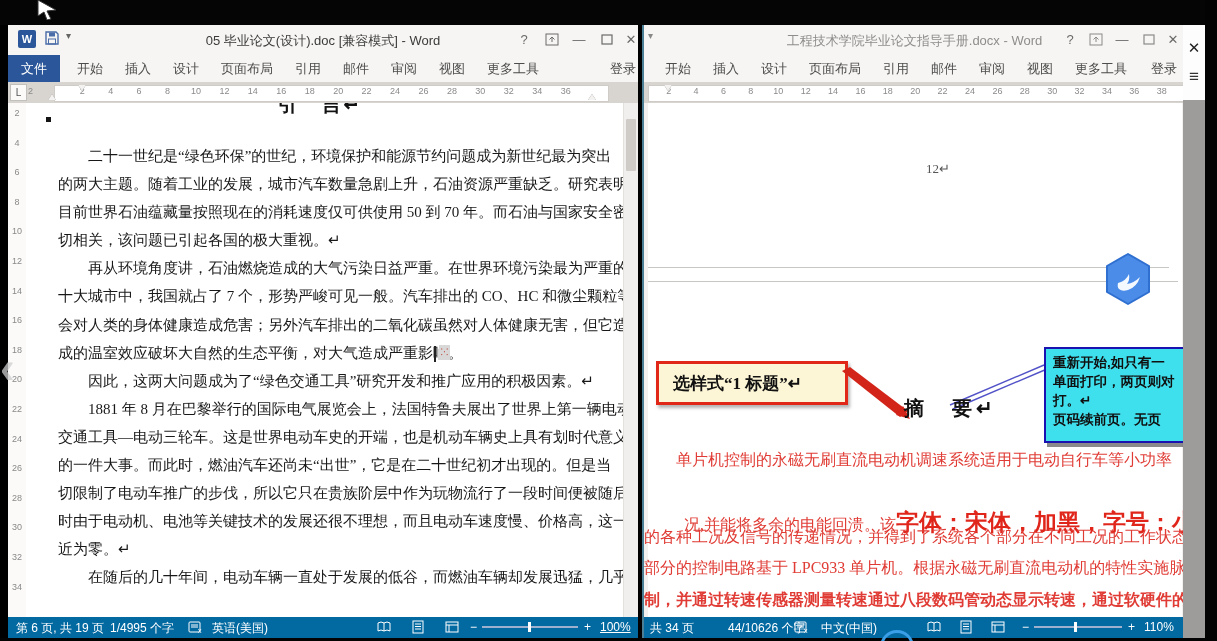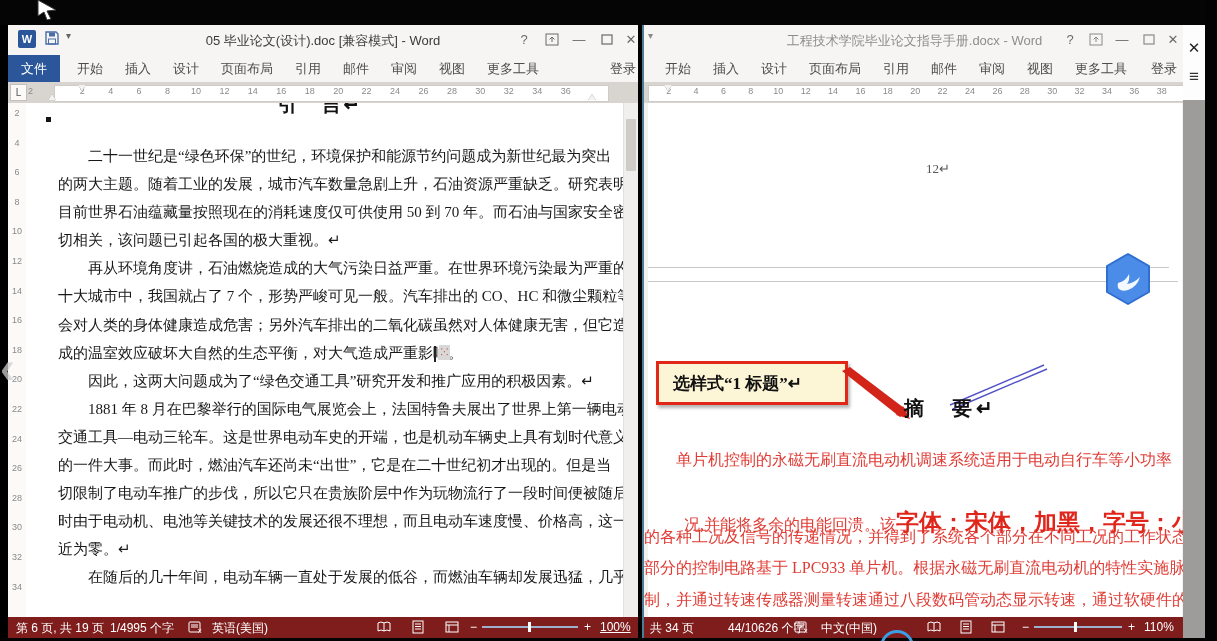--- a/index.html
+++ b/index.html
@@ -37,21 +37,21 @@
 
   
   .docarea{position:absolute;top:78px;left:0;right:0;bottom:21px;overflow:hidden;background:#fff;}
   .doc-lines{position:absolute;left:32px;top:44px;width:588px;}
   .doc-lines span{display:block;height:28.1px;font-family:"Liberation Serif",serif;font-size:15px;
                   color:#181818;white-space:pre;overflow:hidden;}
   .heading{position:absolute;top:-12px;left:0;right:10px;text-align:center;font-family:"Liberation Serif",serif;
            font-size:20px;font-weight:bold;color:#111;letter-spacing:2px;}
 
   
-  .statusbar{position:absolute;left:0;right:0;bottom:0;height:21px;background:#7f1d1d;color:#fff;font-size:12px;}
+  .statusbar{position:absolute;left:0;right:0;bottom:0;height:21px;background:#0369a1;color:#fff;font-size:12px;}
   .statusbar .it{position:absolute;top:3px;white-space:nowrap;}
   .viewbtn{position:absolute;top:3px;width:16px;height:14px;}
   .zoomtrack{position:absolute;top:9px;height:2px;background:#9db0cd;}
   .zoomthumb{position:absolute;top:-4px;width:3px;height:10px;background:#fff;}
 
   
   .yellow-box{position:absolute;background:#fdf6d6;border:3px solid #e02718;box-shadow:2px 3px 3px rgba(120,120,120,.55);
               font-family:"Liberation Serif",serif;font-weight:bold;font-size:17px;color:#111;
               display:flex;align-items:center;padding-left:14px;white-space:nowrap;}
   .cyan-box{position:absolute;background:#3fe0ee;border:2px solid #1a12b0;box-shadow:3px 4px 0 rgba(60,60,60,.6);
@@ -303,29 +303,35 @@
 
       <svg class="abs" style="left:0;top:240px;" width="541" height="130" viewBox="0 0 541 130">
         <polygon points="198,28 206,24 264,68 256,74" fill="#d22418"></polygon>
         <polygon points="266,76 252,72 259,63" fill="#d22418"></polygon>
         <line x1="306" y1="62" x2="400" y2="22" stroke="#5252c8" stroke-width="1.4"></line>
         <line x1="309" y1="66" x2="403" y2="26" stroke="#5252c8" stroke-width="1.4"></line>
       </svg>
 
       <div class="caption" style="left:260px;top:292px;">摘　要↵</div>
 
+      <div class="cyan-box" style="left:400px;top:244px;width:130px;height:84px;">
+          <span>重新开始,如只有一</span>
+          <span>单面打印，两页则对</span>
+          <span>打。↵</span>
+          <span>页码续前页。无页</span>
+        </div>
 
       <div class="red-lines">
         <span class="rl" style="top:347px;">　　单片机控制的永磁无刷直流电动机调速系统适用于电动自行车等小功率</span>
         <span class="rl" style="top:386px;">
           <span>况,并能将多余的电能回溃。该</span><span class="red-big">字体：宋体，加黑，字号：小二</span>
         </span>
         <span class="rl" style="top:424px;">的各种工况及信号的传递情况，并得到了系统各个部分在不同工况的工作状态</span>
         <span class="rl" style="top:455px;">部分的控制电路基于 LPC933 单片机。根据永磁无刷直流电动机的特性实施脉</span>
-        <span class="rl" style="top:487px;">制，并通过转速传感器测量转速通过八段数码管动态显示转速，通过软硬件的</span>
+        <span class="rl" style="top:487px;font-weight:bold;">制，并通过转速传感器测量转速通过八段数码管动态显示转速，通过软硬件的</span>
       </div>
     </div>
 
     <div class="statusbar">
       <div class="it" style="left:6px;">共 34 页</div>
       <div class="it" style="left:84px;">44/10626 个字</div>
       <svg class="viewbtn" style="left:150px;" width="16" height="14" viewBox="0 0 16 14">
         <rect x="1" y="2" width="11" height="10" rx="1" fill="none" stroke="#fff"></rect>
         <path d="M3 5 h7 M3 7 h7" stroke="#fff"></path>
         <text x="10" y="13" font-size="7" fill="#fff">x</text>

